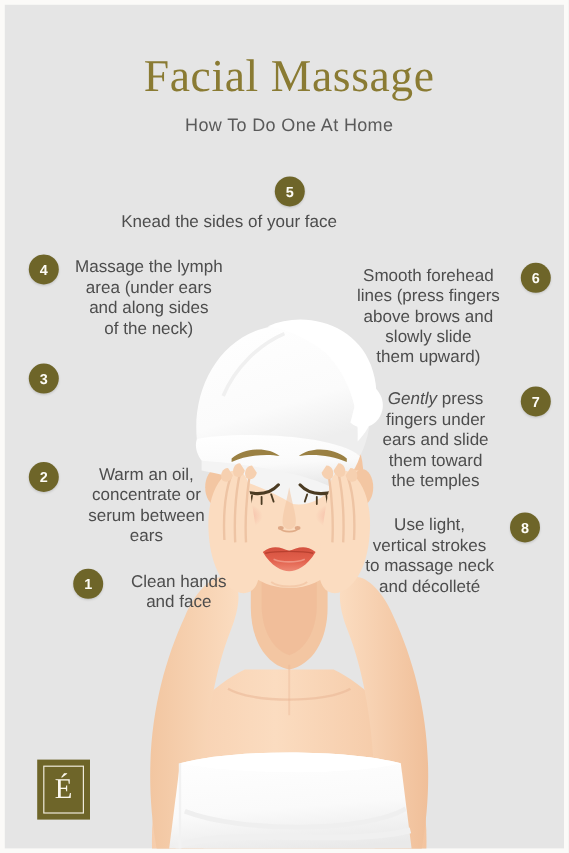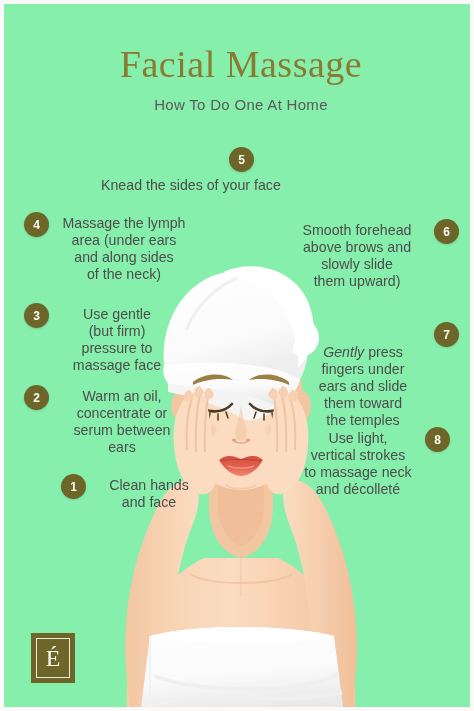--- a/index.html
+++ b/index.html
@@ -5,21 +5,21 @@
   html,body{margin:0;padding:0;}
   body{
     width:474px;height:711px;
     background:#ffffff;
     font-family:"Liberation Sans", sans-serif;
     overflow:hidden;
   }
   .poster{
     position:relative;
     width:474px;height:711px;
-    background:#86efac;
+    background:#e5e5e5;
     box-sizing:border-box;
     border:4px solid #fbfaf8;
     overflow:hidden;
   }
 
   
   .title{
     position:absolute;left:0;top:38px;width:474px;
     text-align:center;
     font-family:"Liberation Serif", serif;
@@ -224,51 +224,46 @@
 
   <div class="badge" style="left:20px;top:208px;">4</div>
   <div class="step-text left-text" style="left:53px;top:211px;width:134px;">
     <div>Massage the lymph</div>
     <div>area (under ears</div>
     <div>and along sides</div>
     <div>of the neck)</div>
   </div>
 
   <div class="badge" style="left:20px;top:299px;">3</div>
-  <div class="step-text left-text" style="left:53px;top:302px;width:120px;">
-    <div>Use gentle</div>
-    <div>(but firm)</div>
-    <div>pressure to</div>
-    <div>massage face</div>
-  </div>
 
   <div class="badge" style="left:20px;top:381px;">2</div>
   <div class="step-text left-text" style="left:53px;top:384px;width:130px;">
     <div>Warm an oil,</div>
     <div>concentrate or</div>
     <div>serum between</div>
     <div>ears</div>
   </div>
 
   <div class="badge" style="left:57px;top:470px;">1</div>
   <div class="step-text left-text" style="left:90px;top:473px;width:110px;">
     <div>Clean hands</div>
     <div>and face</div>
   </div>
 
   <div class="badge" style="left:430px;top:215px;">6</div>
   <div class="step-text right-text" style="left:282px;top:218px;width:142px;">
     <div>Smooth forehead</div>
+    <div>lines (press fingers</div>
     <div>above brows and</div>
     <div>slowly slide</div>
     <div>them upward)</div>
   </div>
 
   <div class="badge" style="left:430px;top:318px;">7</div>
-  <div class="step-text right-text" style="left:294px;top:340px;width:130px;">
+  <div class="step-text right-text" style="left:294px;top:321px;width:130px;">
     <div><em>Gently</em><span> press</span></div>
     <div>fingers under</div>
     <div>ears and slide</div>
     <div>them toward</div>
     <div>the temples</div>
   </div>
 
   <div class="badge" style="left:421px;top:423px;">8</div>
   <div class="step-text right-text" style="left:293px;top:426px;width:122px;">
     <div>Use light,</div>

